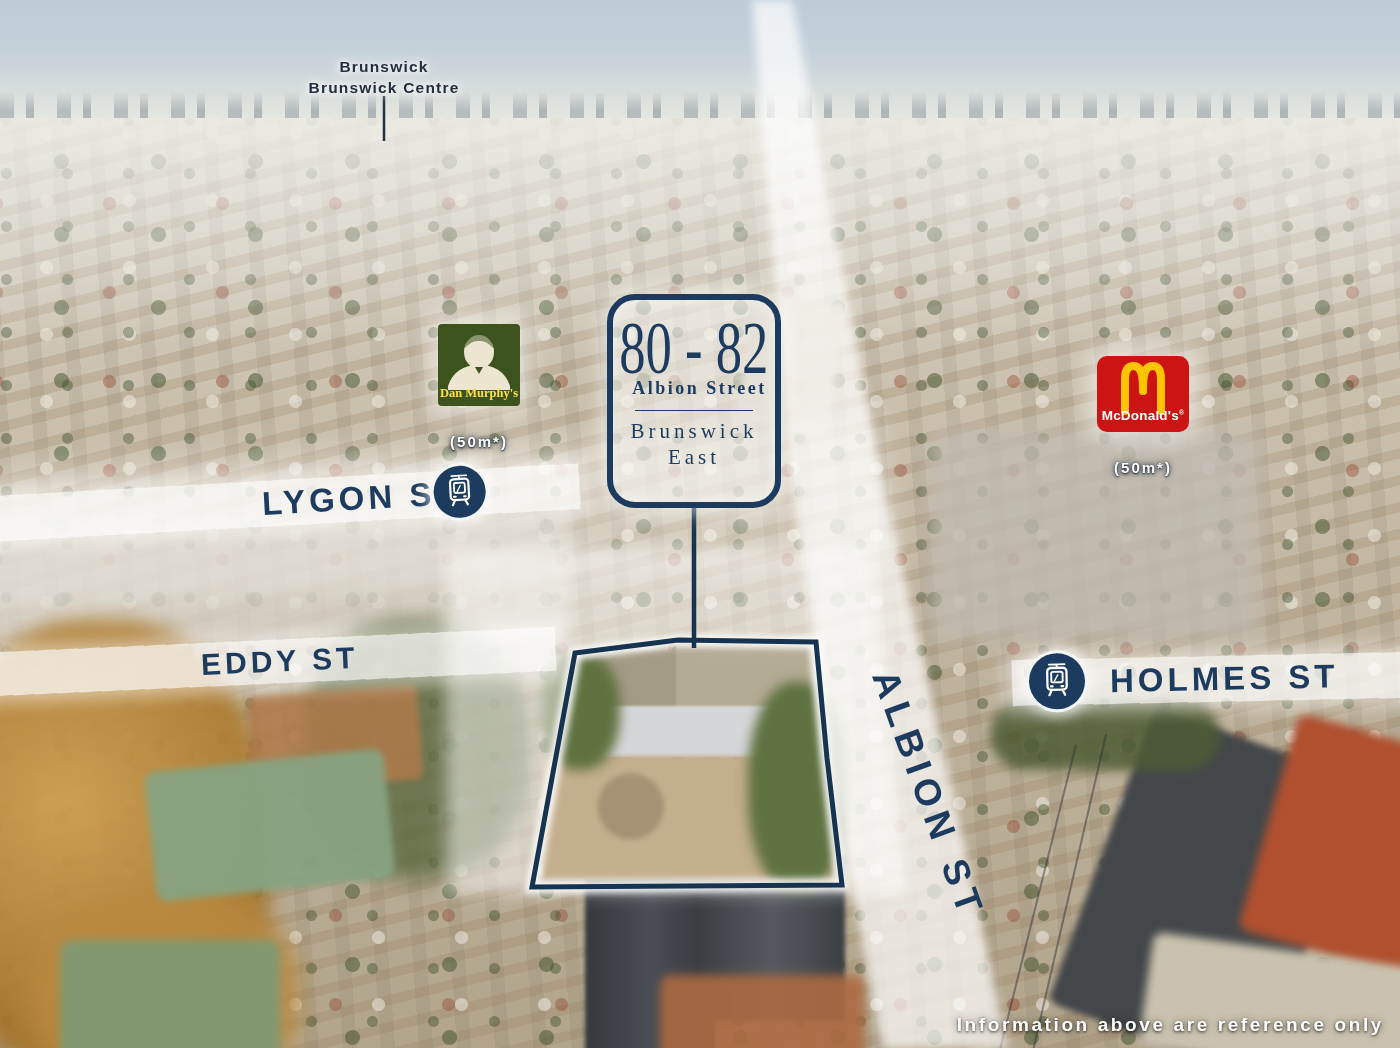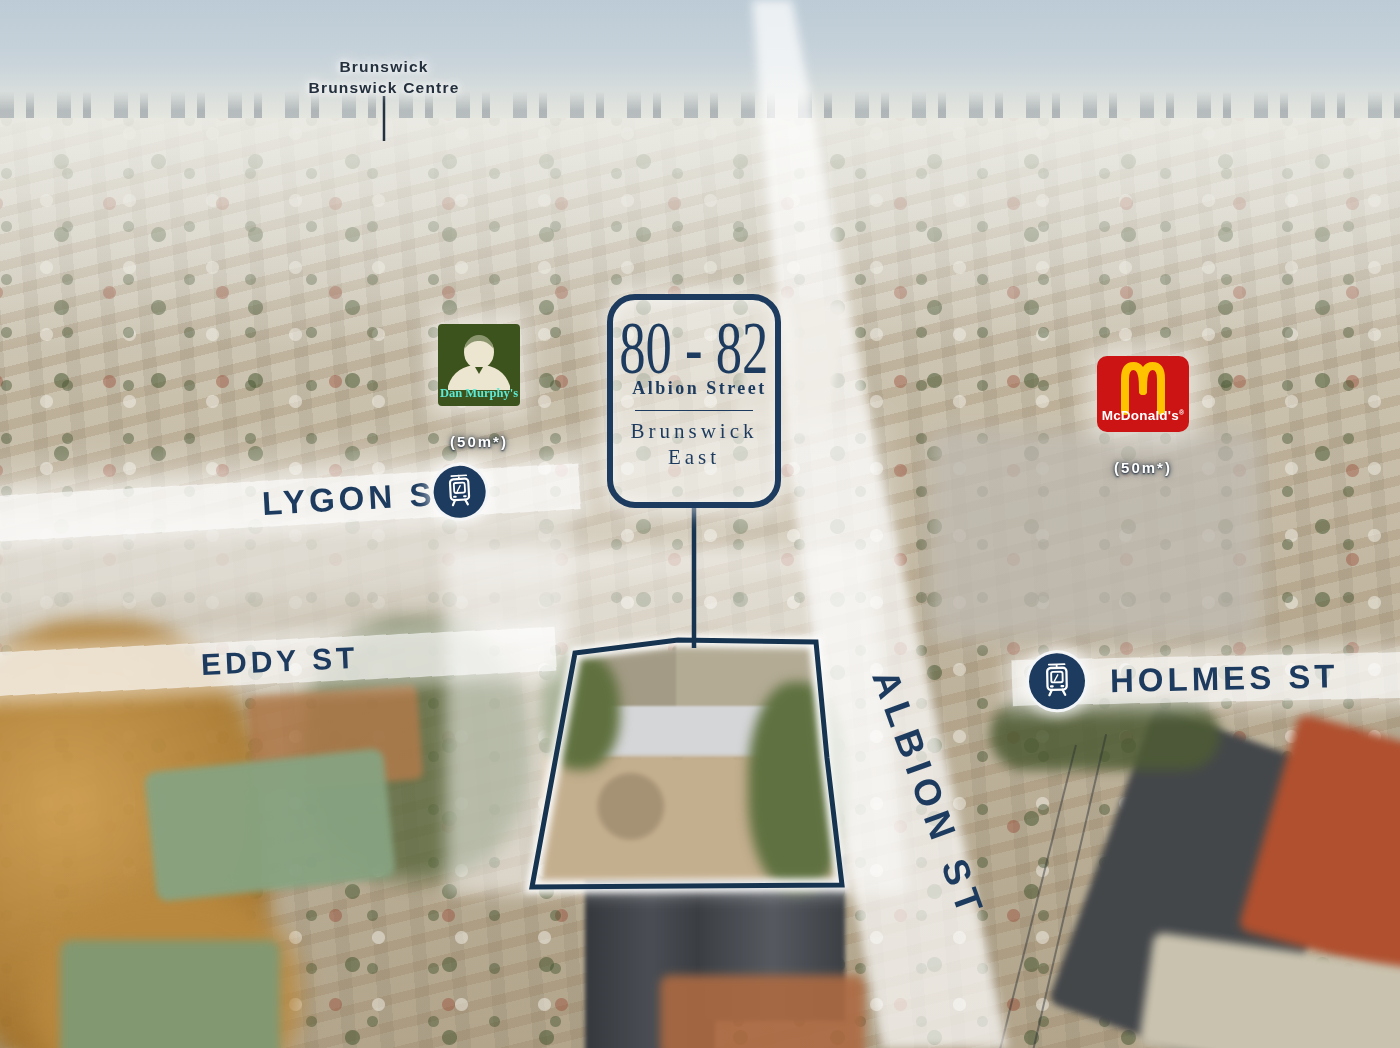--- a/index.html
+++ b/index.html
@@ -101,21 +101,21 @@
   .anstey-text{margin-top:4px;text-align:center;font-size:15.5px;line-height:1.3;letter-spacing:1.5px;}
   .anstey-dist{font-size:11.5px;letter-spacing:1px;}
   .dist-label{position:absolute;z-index:6;transform:translateX(-50%);
         font-size:15px;letter-spacing:2px;}
 
   
   .danmurphys{position:absolute;z-index:6;left:438px;top:324px;width:82px;height:82px;
         background:var(--dan-murphys-green,#3d531d);border-radius:4px;
         box-shadow:0 0 22px 10px rgba(255,255,255,.5);overflow:hidden;}
   .dm-brand{position:absolute;left:0;right:0;bottom:5px;text-align:center;
-        font-family:"Liberation Serif",serif;font-weight:700;font-size:12.5px;color:#5eead4;}
+        font-family:"Liberation Serif",serif;font-weight:700;font-size:12.5px;color:#fde047;}
   
   .mcdonalds{position:absolute;z-index:6;left:1097px;top:356px;width:92px;height:76px;
         background:var(--mcdonalds-red,#cc1414);border-radius:10px;
         box-shadow:0 0 22px 10px rgba(255,255,255,.5);overflow:hidden;}
   .mc-brand{position:absolute;left:0;right:0;bottom:9px;text-align:center;
         font-weight:700;font-size:13.5px;color:#fff;letter-spacing:.2px;}
   .mc-brand sup{font-size:7px;}
 
   
   .prop-badge{position:absolute;z-index:6;left:607px;top:294px;width:174px;height:214px;
@@ -274,14 +274,15 @@
   <div class="prop-badge">
     <div class="pb-number">80 - 82</div>
     <div class="pb-street">Albion Street</div>
     <div class="pb-divider"></div>
     <div class="pb-suburb">
       <div>Brunswick</div>
       <div>East</div>
     </div>
   </div>
 
+  <div class="disclaimer">Information above are reference only</div>
 
 </div>
 
 </body></html>

